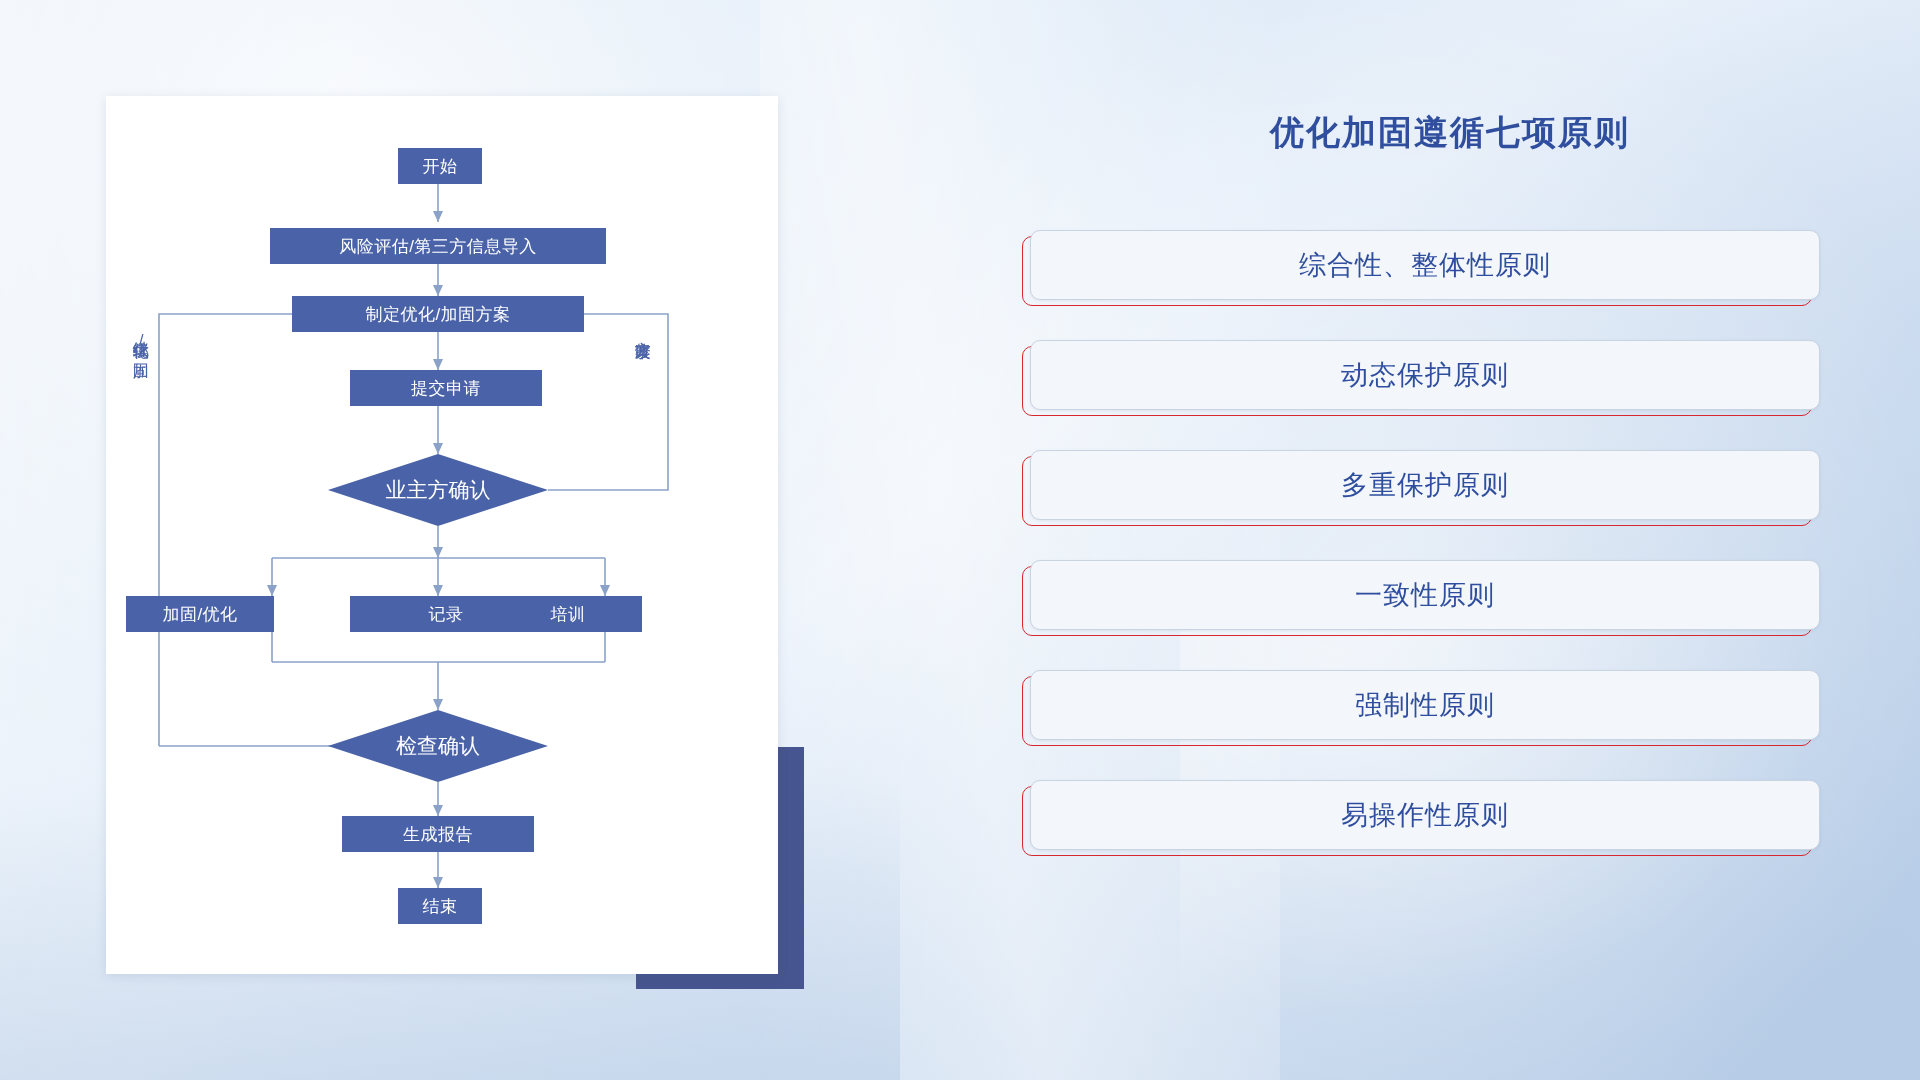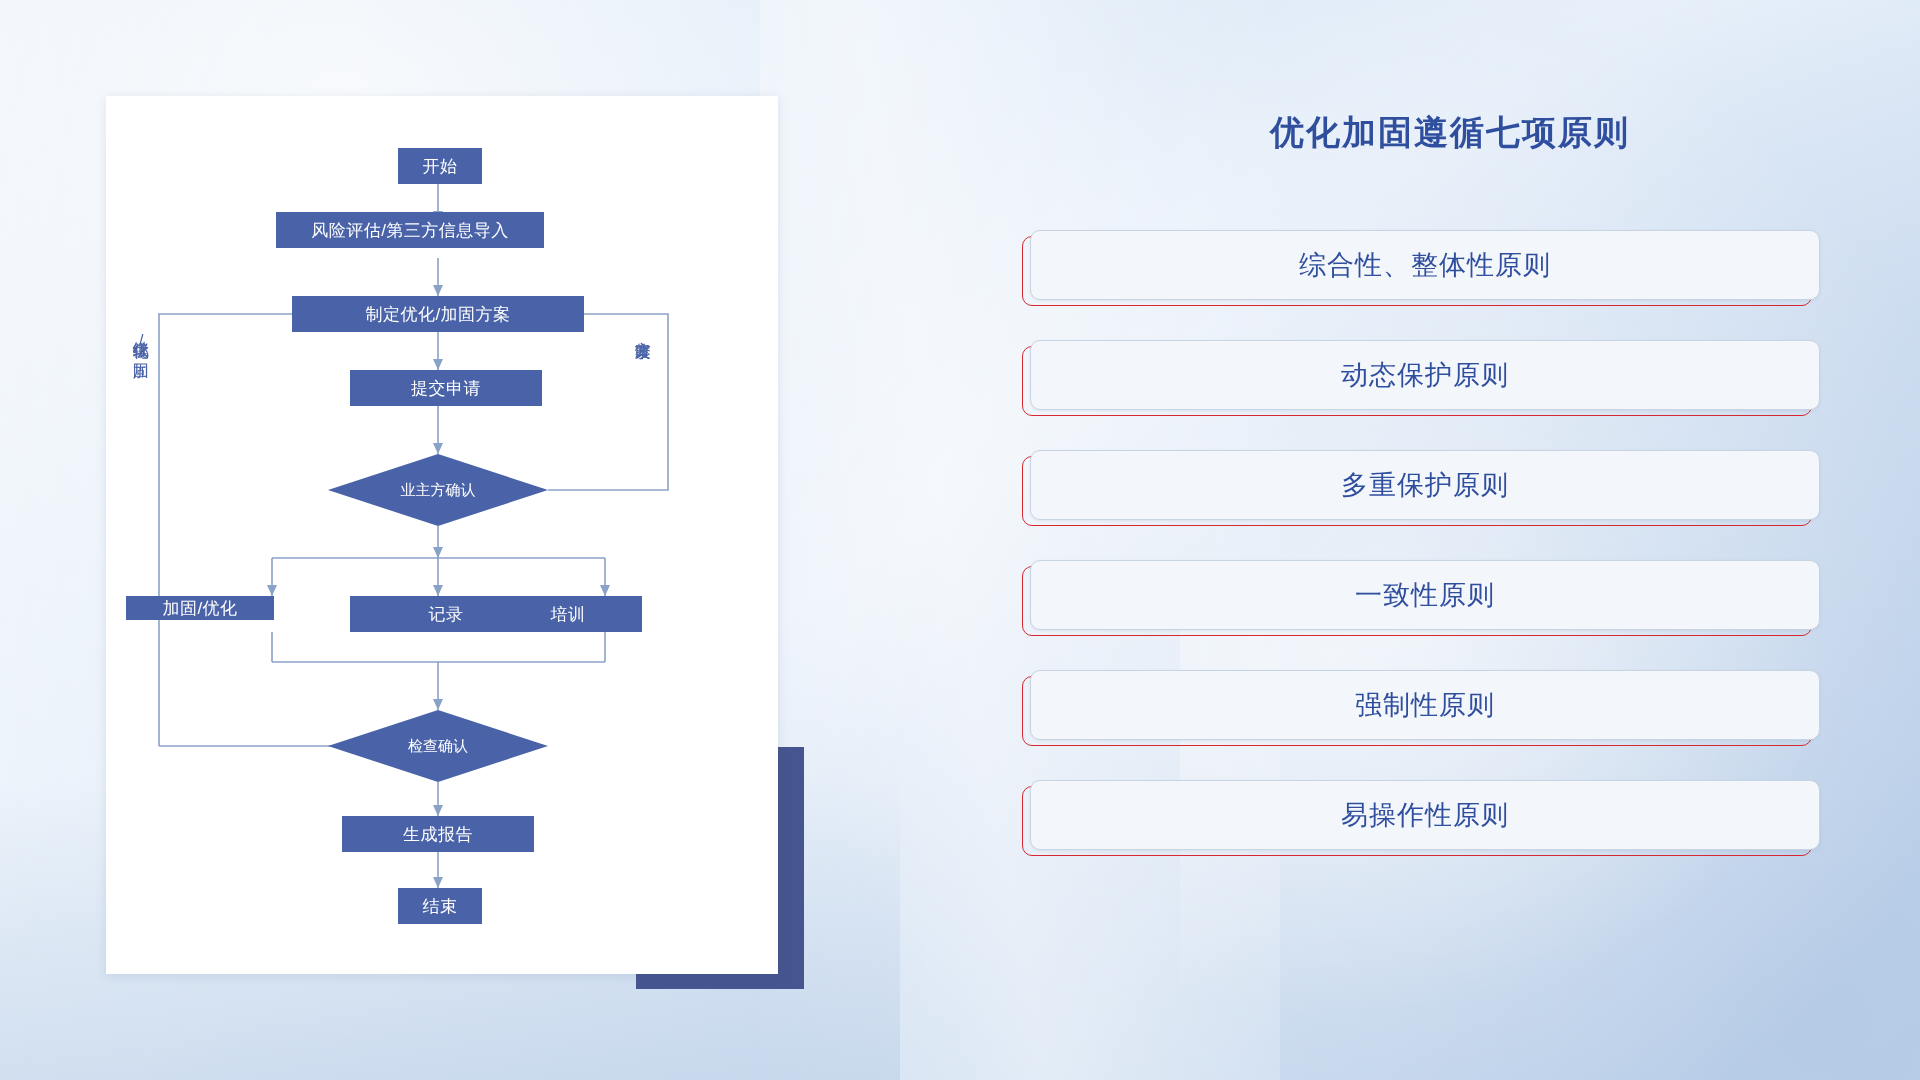--- a/index.html
+++ b/index.html
@@ -93,21 +93,21 @@
     font-size: 16px;
     line-height: 1.05;
     writing-mode: vertical-rl;
     text-orientation: upright;
     letter-spacing: 1px;
     white-space: nowrap;
   }
   .diamond-label {
     position: absolute;
     color: #ffffff;
-    font-size: 15px;
+    font-size: 21px;
     display: flex;
     align-items: center;
     justify-content: center;
     white-space: nowrap;
   }
 
   
   .right-title {
     position: absolute;
     left: 1030px;
@@ -217,27 +217,27 @@
           <path d="M53,574 L53,650"></path>
           <path d="M53,650 L268,650"></path>
         </g>
 
         <polygon points="332,358 442,394 332,430 222,394" fill="#4a63a8"></polygon>
         <polygon points="332,614 442,650 332,686 222,650" fill="#4a63a8"></polygon>
       </svg>
 
       <div class="node narrow" style="left:292px; top:52px; width:84px; height:36px;">开始</div>
 
-      <div class="node narrow" style="left:164px; top:116px; width:268px; height:36px;margin-left:6px;">风险评估/第三方信息导入</div>
+      <div class="node narrow" style="left:164px; top:132px; width:336px; height:36px;">风险评估/第三方信息导入</div>
 
       <div class="node narrow" style="left:186px; top:200px; width:292px; height:36px;">制定优化/加固方案</div>
 
       <div class="node narrow" style="left:244px; top:274px; width:192px; height:36px;">提交申请</div>
 
-      <div class="node narrow" style="left:20px; top:500px; width:148px; height:24px;">加固/优化</div>
+      <div class="node narrow" style="left:20px; top:500px; width:148px; height:36px;">加固/优化</div>
 
       <div class="node narrow" style="left:244px; top:500px; width:192px; height:36px;">记录</div>
 
       <div class="node narrow" style="left:388px; top:500px; width:148px; height:36px;">培训</div>
 
       <div class="node narrow" style="left:236px; top:720px; width:192px; height:36px;">生成报告</div>
 
       <div class="node narrow" style="left:292px; top:792px; width:84px; height:36px;">结束</div>
 
       <div class="diamond-label" style="left:242px; top:376px; width:180px; height:36px;">业主方确认</div>

